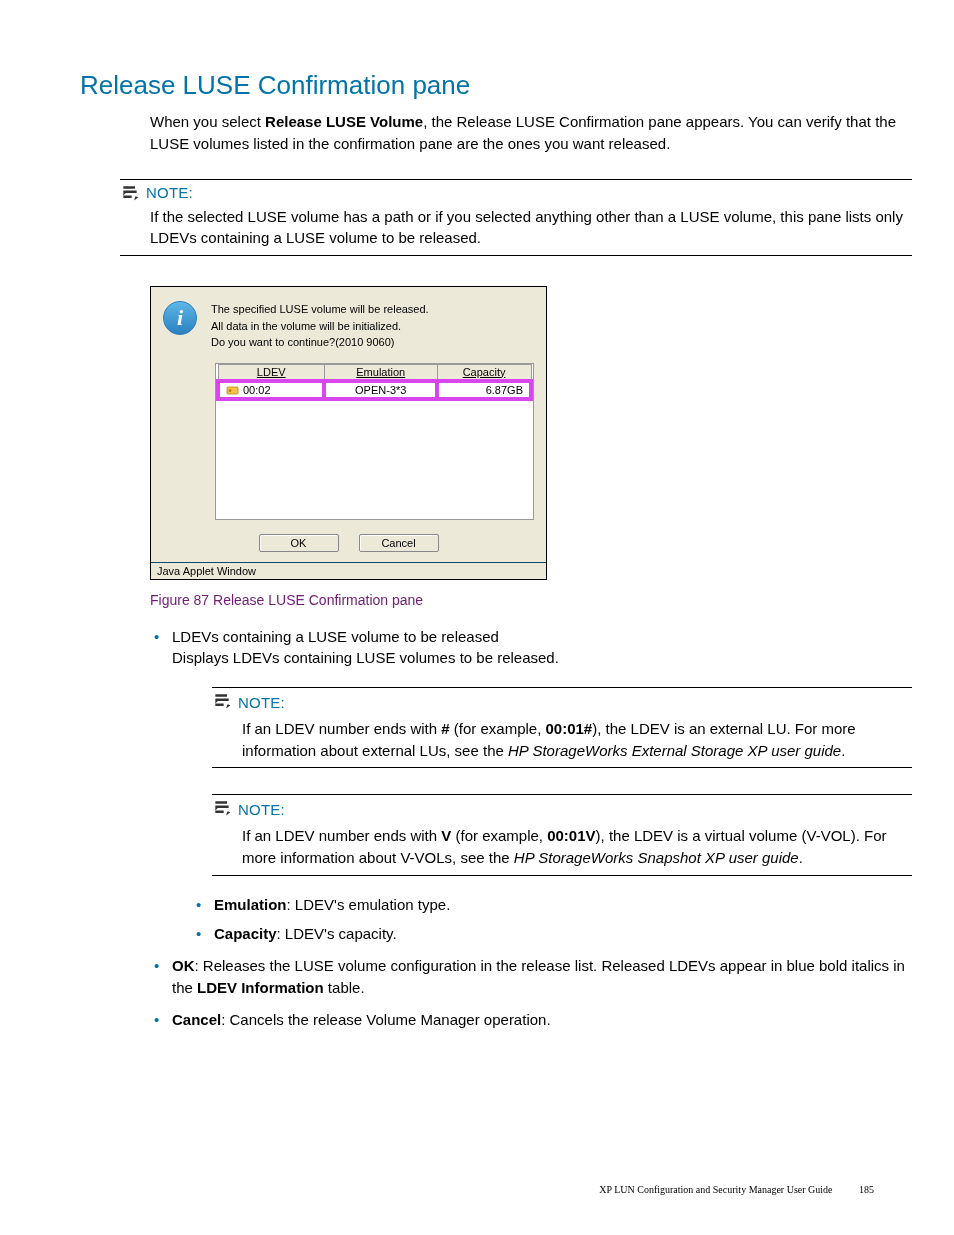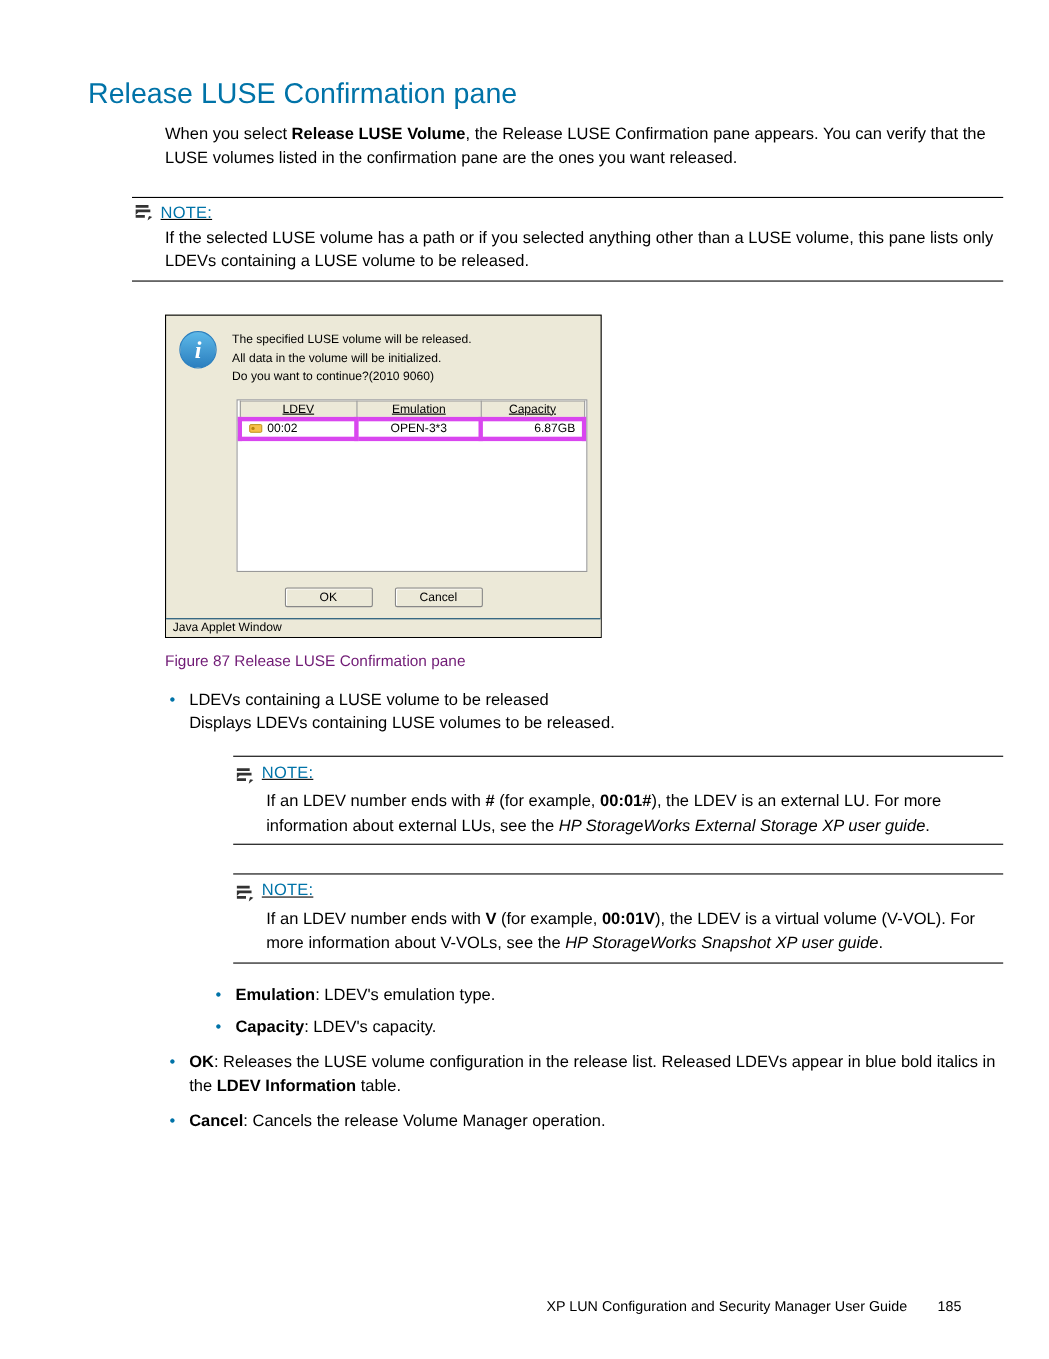--- a/index.html
+++ b/index.html
@@ -33,23 +33,22 @@
     margin-left: 40px;
     margin-right: 0;
   }
   .note-block hr {
     border: none;
     border-top: 1px solid #000;
     margin: 6px 0 4px 0;
   }
   .note-label-row {
     display: flex;
-    align-items: flex-end;
+    align-items: flex-start;
     gap: 6px;
-    text-decoration: underline;
   }
   .note-icon {
     width: 20px;
     height: 18px;
     display:inline-block;
   }
   .note-icon svg { width:100%; height:100%; }
   .note-label {
     color: #0073a8;
     font-size: 15px;
@@ -176,21 +175,22 @@
     left:4px;
     top:0;
     font-size:15px;
   }
   .b { font-weight:bold; }
   .i { font-style:italic; }
   .footer {
     position:absolute;
     bottom: 40px;
     right: 80px;
-    font-size:13px;
+    font-size:10px;
+    font-family:Liberation Serif, serif;
   }
   .footer .pg { margin-left: 24px; }
 </style>
 </head>
 <body>
 
 <div class="page">
 
   <div class="h1">Release LUSE Confirmation pane</div>
 

